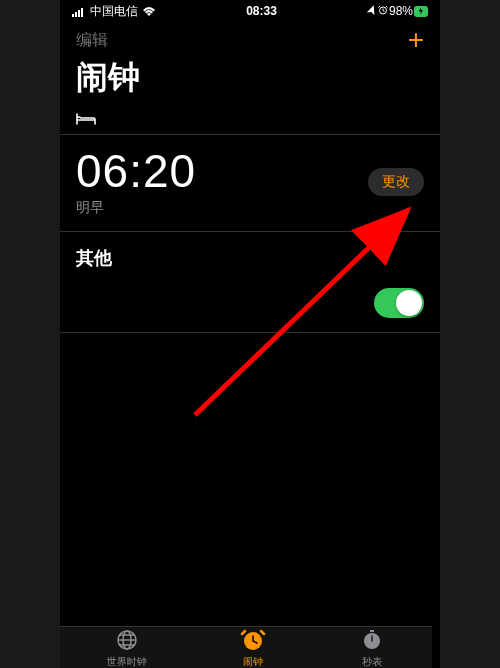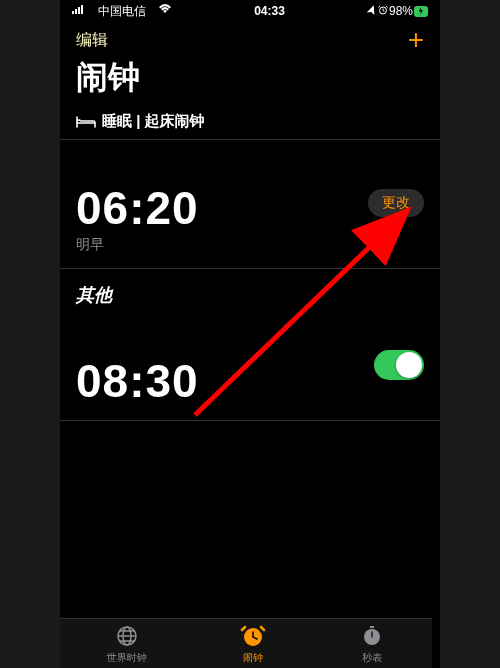--- a/index.html
+++ b/index.html
@@ -21,31 +21,31 @@
     }
     .status-bar {
       display: flex;
       justify-content: space-between;
       align-items: center;
       padding: 4px 12px;
       height: 22px;
       color: #fff;
       font-size: 12px;
     }
-    .status-left { display: flex; align-items: flex-start; gap: 12px; }
+    .status-left { display: flex; align-items: flex-end; gap: 4px; }
     .status-right { display: flex; align-items: center; gap: 1px; }
     .nav-bar {
       display: flex;
       justify-content: space-between;
       align-items: center;
       padding: 4px 16px 0 16px;
       height: 32px;
     }
     .edit-btn {
-      color: #fef9c3;
+      color: #737373;
       font-size: 16px;
     }
     .add-btn {
       color: #ff9500;
       font-size: 28px;
       font-weight: 300;
       line-height: 1;
     }
     .title {
       color: #fff;
@@ -70,43 +70,41 @@
       padding: 12px 16px 14px 16px;
       border-bottom: 0.5px solid #333;
       display: flex;
       align-items: center;
       justify-content: space-between;
     }
     .alarm-left { flex: 1; }
     .time {
       color: #fff;
       font-size: 46px;
-      font-weight: 700;
+      font-weight: 400;
       line-height: 1.05;
       letter-spacing: 1px;
-      margin-top: 32px;
     }
     .subtitle {
       color: #8e8e93;
       font-size: 14px;
       margin-top: 4px;
     }
     .change-btn {
       background: #2c2c2e;
       color: #ff9500;
       border-radius: 14px;
       padding: 5px 14px;
       font-size: 14px;
     }
     .other-header {
       color: #fff;
       font-size: 18px;
       font-weight: 700;
       padding: 14px 16px 6px 16px;
-      font-style: italic;
     }
     .toggle {
       width: 50px;
       height: 30px;
       background: #34c759;
       border-radius: 15px;
       position: relative;
     }
     .toggle-knob {
       position: absolute;
@@ -116,21 +114,21 @@
       height: 26px;
       background: #fff;
       border-radius: 50%;
       box-shadow: 0 1px 3px rgba(0,0,0,0.3);
     }
     .tab-bar {
       position: absolute;
       bottom: 0;
       left: 0;
       right: 8px;
-      height: 50px;
+      height: 42px;
       background: rgba(20,20,20,0.95);
       display: flex;
       justify-content: space-around;
       align-items: center;
       padding: 4px 0;
       border-top: 0.5px solid #333;
     }
     .tab-item {
       display: flex;
       flex-direction: column;
@@ -170,21 +168,21 @@
             <rect x="9" y="1" width="2" height="9" fill="#fff"></rect>
           </svg>
       </span>
       <span>中国电信</span>
       <span>
         <svg width="14" height="10" viewBox="0 0 14 10">
             <path d="M7 9 L5 7 Q7 5 9 7 Z M3 5 Q7 1 11 5 L9.5 6.5 Q7 4 4.5 6.5 Z M1 3 Q7 -3 13 3 L11.5 4.5 Q7 0 2.5 4.5 Z" fill="#fff"></path>
           </svg>
       </span>
     </div>
-    <span style="font-weight:600">04:33</span>
+    <span style="font-weight:600">08:33</span>
     <div class="status-right">
       <span>
         <svg width="10" height="10" viewBox="0 0 10 10">
             <path d="M5 0 L9 9 L5 7 L1 9 Z" fill="#fff" transform="rotate(20 5 5)"></path>
           </svg>
       </span>
       <span>
         <svg width="10" height="10" viewBox="0 0 10 10">
             <circle cx="5" cy="5.5" r="3.5" fill="none" stroke="#fff" stroke-width="1"></circle>
             <path d="M5 3.5 L5 5.5 L6.5 6.5" stroke="#fff" stroke-width="1" fill="none"></path>
@@ -206,36 +204,34 @@
   </div>
 
   <div class="title">闹钟</div>
 
   <div class="section-header">
     <span class="bed-icon">
       <svg width="20" height="14" viewBox="0 0 20 14">
           <path d="M1 2 L1 12 M1 8 L19 8 L19 12 M1 6 Q3 4 5 6 M6 6 L18 6 Q19 6 19 8" stroke="#fff" stroke-width="1.6" fill="none" stroke-linecap="round"></path>
         </svg>
     </span>
-    <span>睡眠 | 起床闹钟</span>
   </div>
 
   <div class="alarm-row">
     <div class="alarm-left">
       <div class="time">06:20</div>
       <div class="subtitle">明早</div>
     </div>
     <div class="change-btn">更改</div>
   </div>
 
   <div class="other-header">其他</div>
 
   <div class="alarm-row">
     <div class="alarm-left">
-      <div class="time">08:30</div>
     </div>
     <div class="toggle">
       <div class="toggle-knob"></div>
     </div>
   </div>
 
   <div class="tab-bar">
     <div class="tab-item">
       <span class="tab-icon">
         <svg width="24" height="24" viewBox="0 0 24 24">

